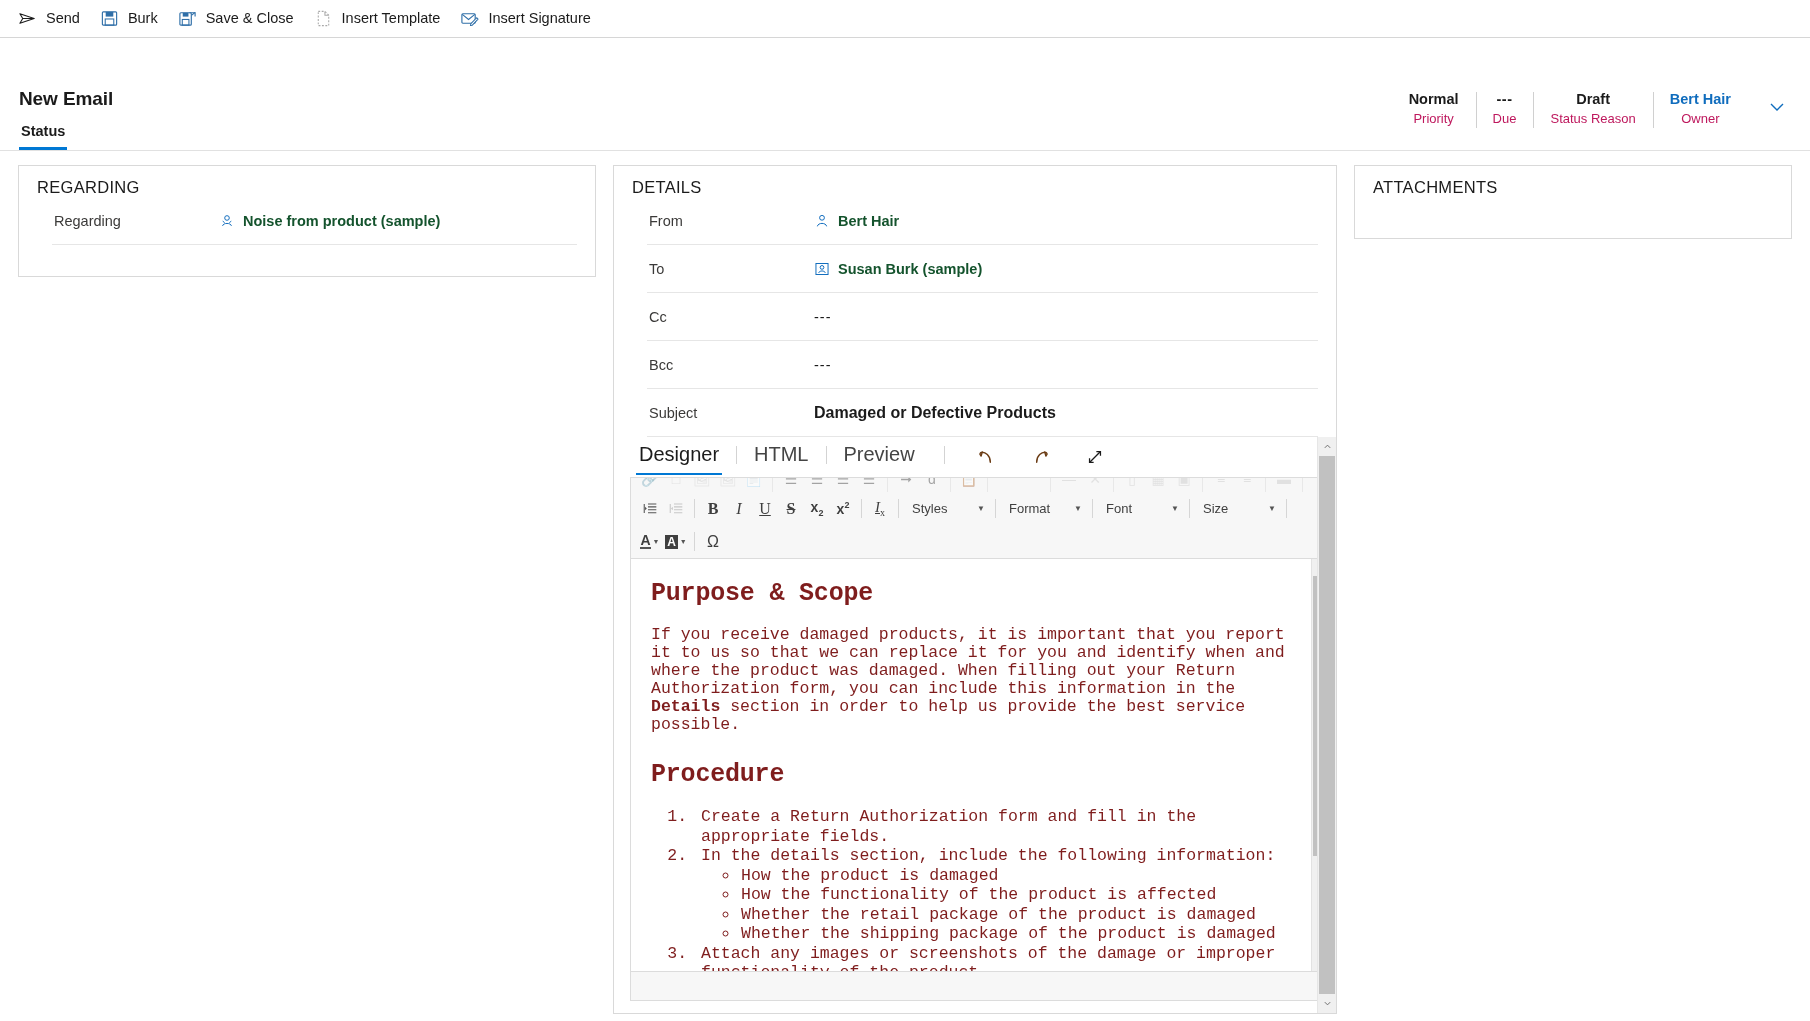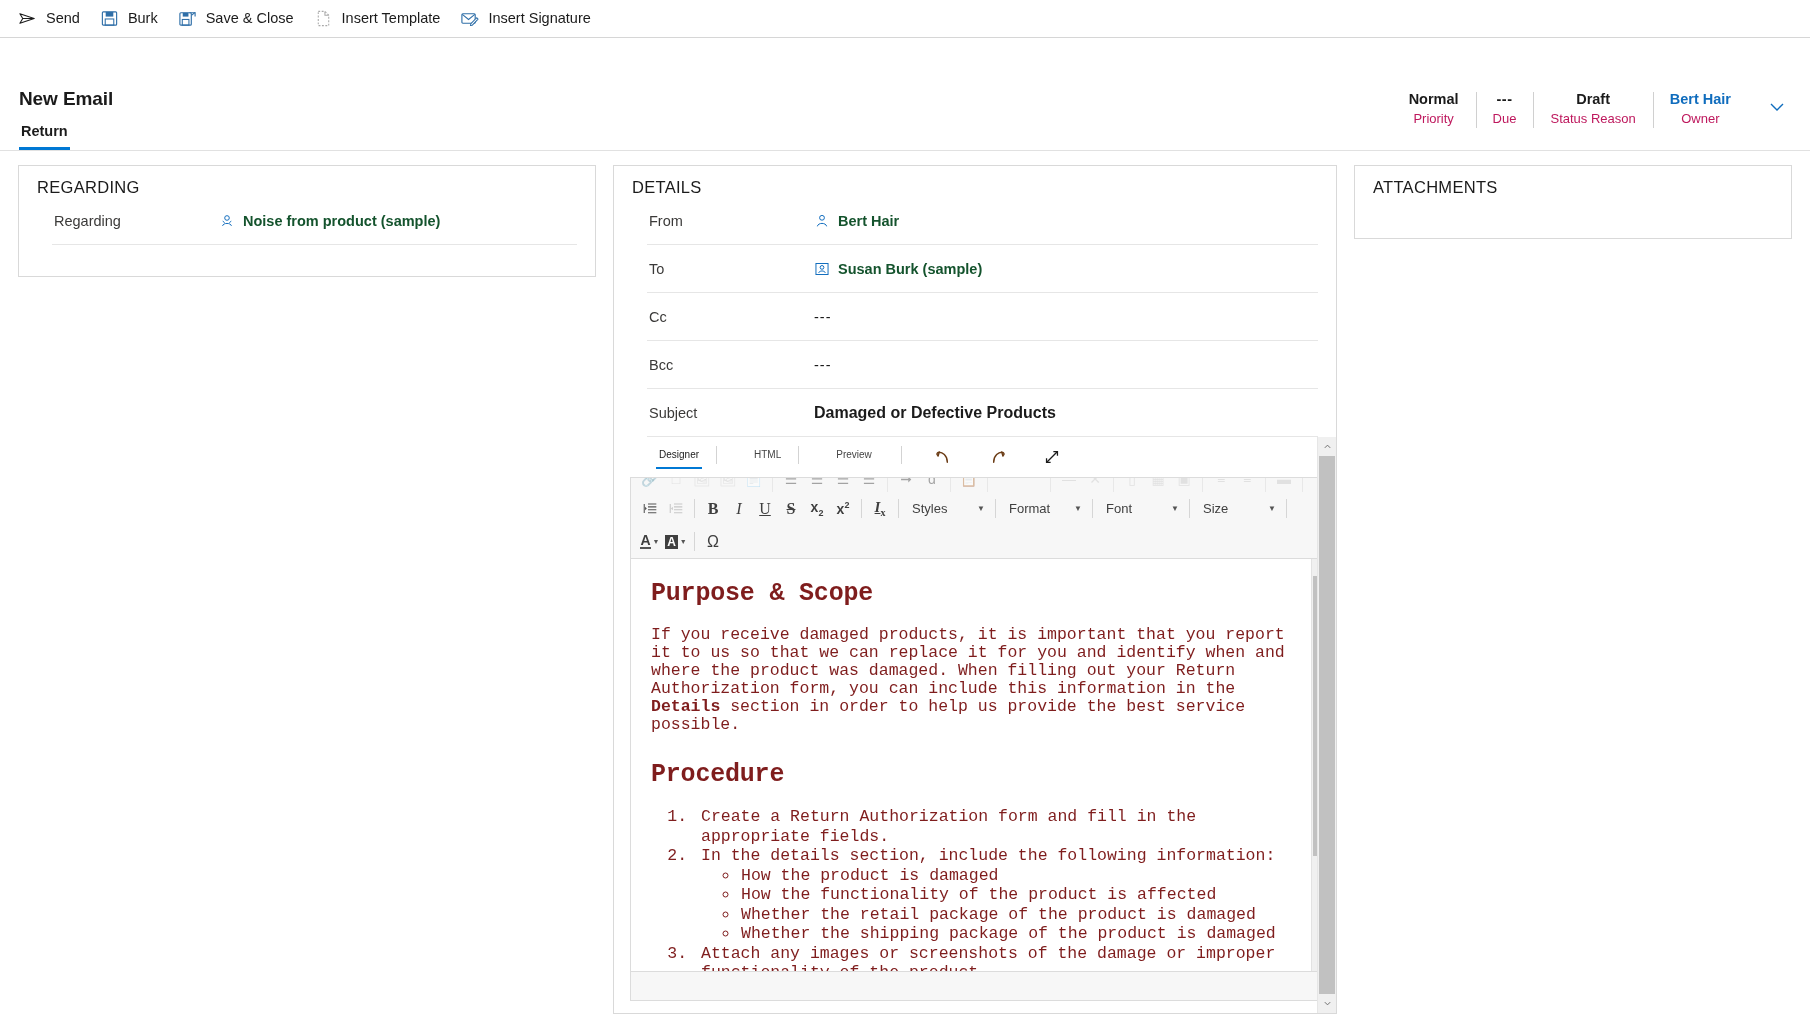--- a/index.html
+++ b/index.html
@@ -200,27 +200,26 @@
   }
 
   .editor-tabs {
     display: flex;
     align-items: center;
     height: 40px;
     padding-left: 22px;
     flex: none;
   }
   .etab {
-    font-size: 10px;
+    font-size: 20px;
     color: #444;
     padding: 3px 3px 7px 3px;
     margin-right: 14px;
     cursor: pointer;
     border-bottom: 2.5px solid transparent;
-    margin-left: 20px;
   }
   .etab.active { color: #1b1b1b; border-bottom-color: #0078d4; }
   .etab-sep {
     width: 1px; height: 18px; background: #d3d3d3; margin: 0 14px 4px 0;
   }
   .etab-sep.wide { margin: 0 26px 4px 12px; }
   .etool {
     width: 32px; height: 26px;
     display: flex; align-items: center; justify-content: center;
     margin-right: 22px;
@@ -422,21 +421,21 @@
     </span>
     <span class="cmd-label">Insert Signature</span>
   </div>
 
 </div>
 
 <div class="header">
   <div class="page-title">New Email</div>
 
   <div class="tabstrip">
-    <div class="tab active">Return</div>
+    <div class="tab active">Status</div>
   </div>
 
   <div class="header-status">
     <div class="status-cell">
       <div class="status-value">Normal</div>
       <div class="status-label">Priority</div>
     </div>
     <div class="status-cell">
       <div class="status-value dashes">---</div>
       <div class="status-label">Due</div>
@@ -640,21 +639,21 @@
                 <span style="font-family:'Liberation Serif',serif;font-size:16px;text-decoration:line-through;"><b>S</b></span>
               </div>
             <div class="ck-btn">
                 <span style="font-size:14px;font-weight:bold;">x<sub style="font-size:9px;">2</sub></span>
               </div>
             <div class="ck-btn">
                 <span style="font-size:14px;font-weight:bold;">x<sup style="font-size:9px;">2</sup></span>
               </div>
             <div class="ck-sep"></div>
             <div class="ck-btn">
-                <span style="font-family:'Liberation Serif',serif;font-size:15px;font-weight:bold;"><i style="text-decoration:underline;">I</i><sub style="font-size:10px;">x</sub></span>
+                <span style="font-family:'Liberation Serif',serif;font-size:15px;"><i style="text-decoration:underline;">I</i><sub style="font-size:10px;">x</sub></span>
               </div>
             <div class="ck-sep"></div>
 
             <div class="ck-combo">
               <span>Styles</span>
               <span class="caret">▼</span>
             </div>
             <div class="ck-sep"></div>
             <div class="ck-combo">
               <span>Format</span>

